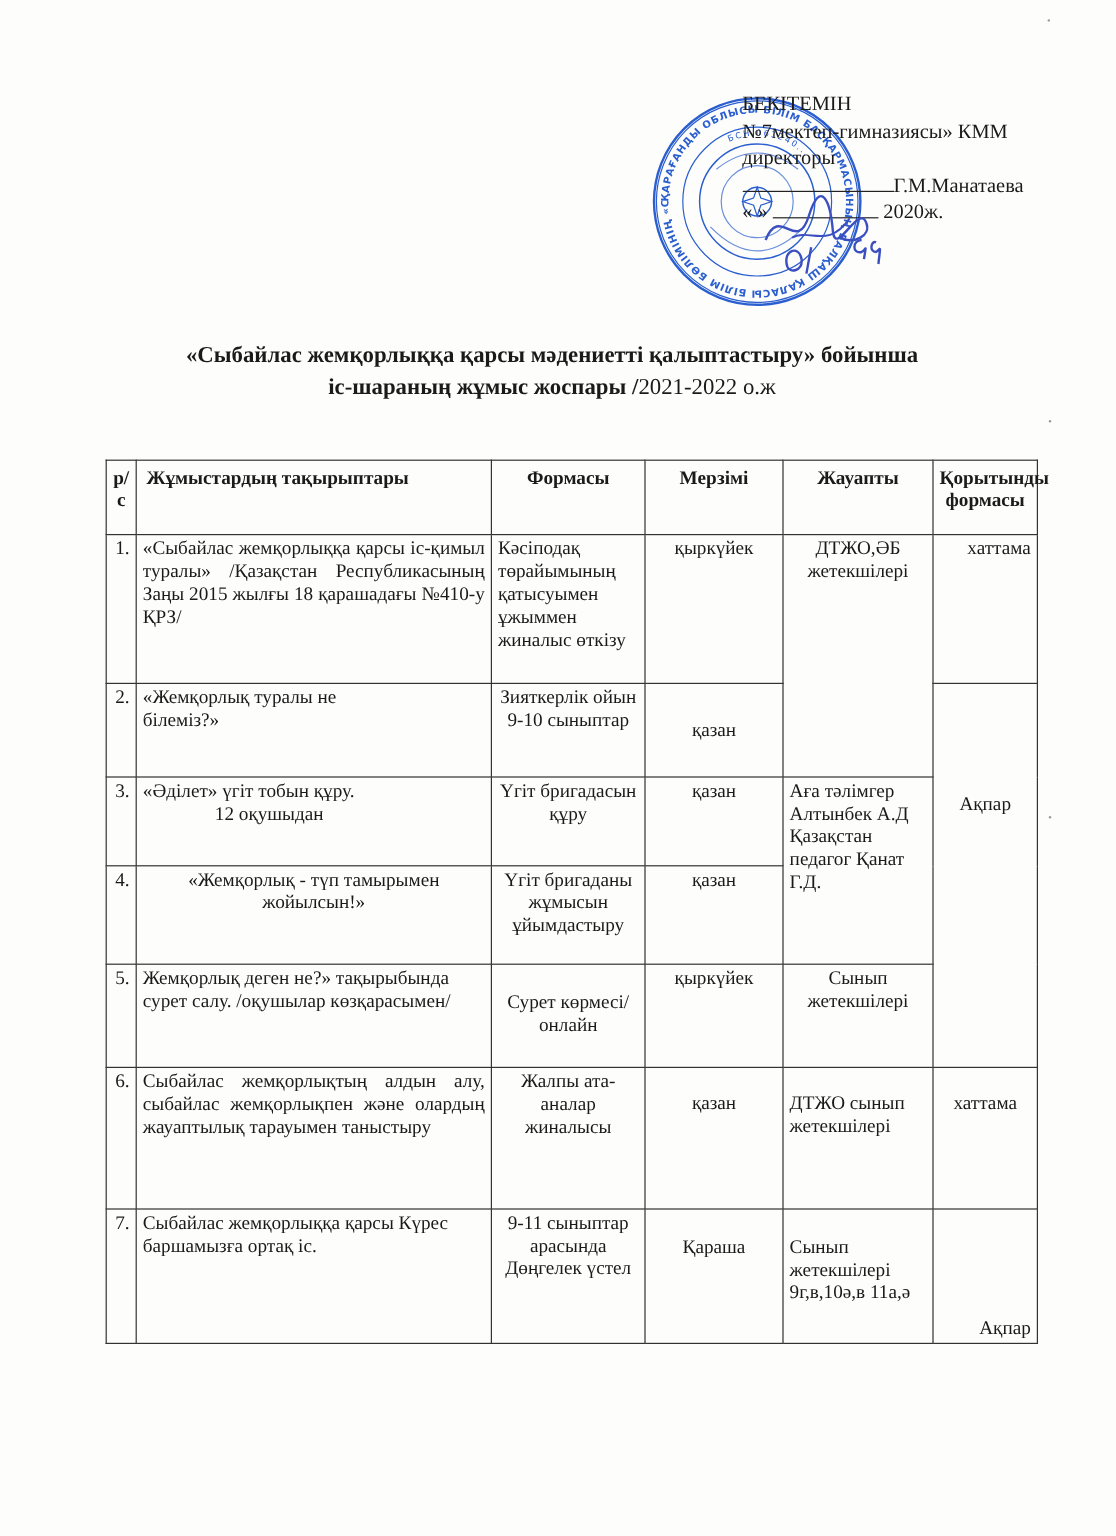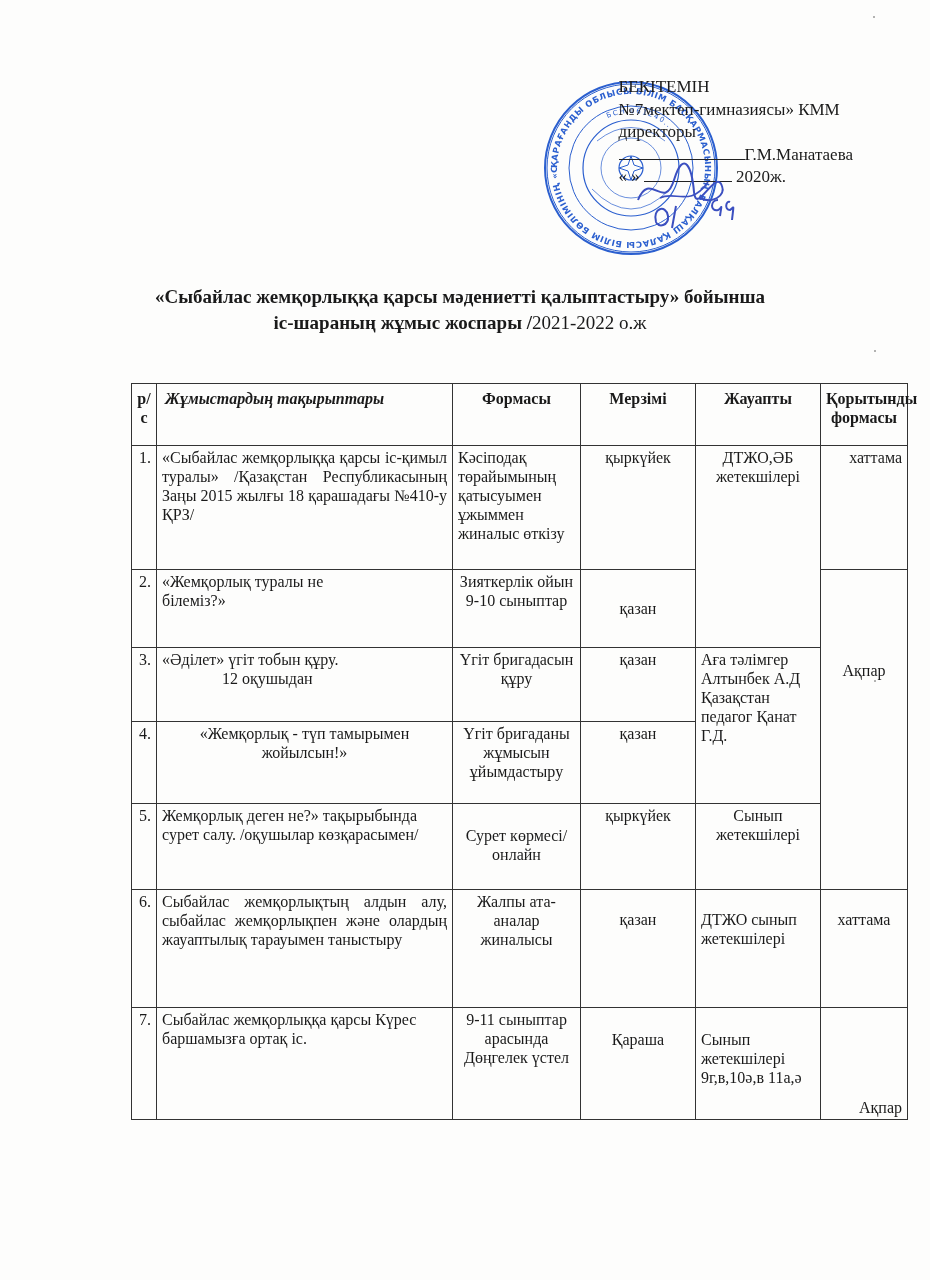--- a/index.html
+++ b/index.html
@@ -17,27 +17,27 @@
     position: absolute; left: 542px; top: 79px; width: 178px; height: 178px; z-index: 1;
   }
   .sig { position: absolute; z-index: 3; }
   .title {
     position: absolute; left: 0; width: 920px; top: 284px; text-align: center;
     font-weight: bold; font-size: 19px; line-height: 26px;
   }
   .title .plain { font-weight: normal; text-align: right; }
   table.plan {
     position: absolute; left: 88px; top: 383px; width: 776px;
-    border-collapse: collapse; table-layout: fixed; font-size: 16px; line-height: 19px; margin-left: 43px;
+    border-collapse: collapse; table-layout: fixed; font-size: 16px; line-height: 19px;
   }
   table.plan th, table.plan td {
     border: 1.3px solid #333; vertical-align: top; padding: 2px 5px;
   }
   table.plan th { font-weight: bold; text-align: center; height: 54px; padding-top: 5px; }
-  table.plan th.left { text-align: left; padding-left: 8px; font-style: italic; }
+  table.plan th.left { text-align: left; padding-left: 8px; }
   td.num { text-align: right; padding-right: 6px; }
   td.c { text-align: center; }
   td.r { text-align: right; }
   td.justify { text-align: justify; }
   .speck { position: absolute; width: 2px; height: 2px; background: #999; border-radius: 1px; }
 </style>
 </head>
 <body>
 
 <svg class="stamp" viewBox="0 0 178 178">

